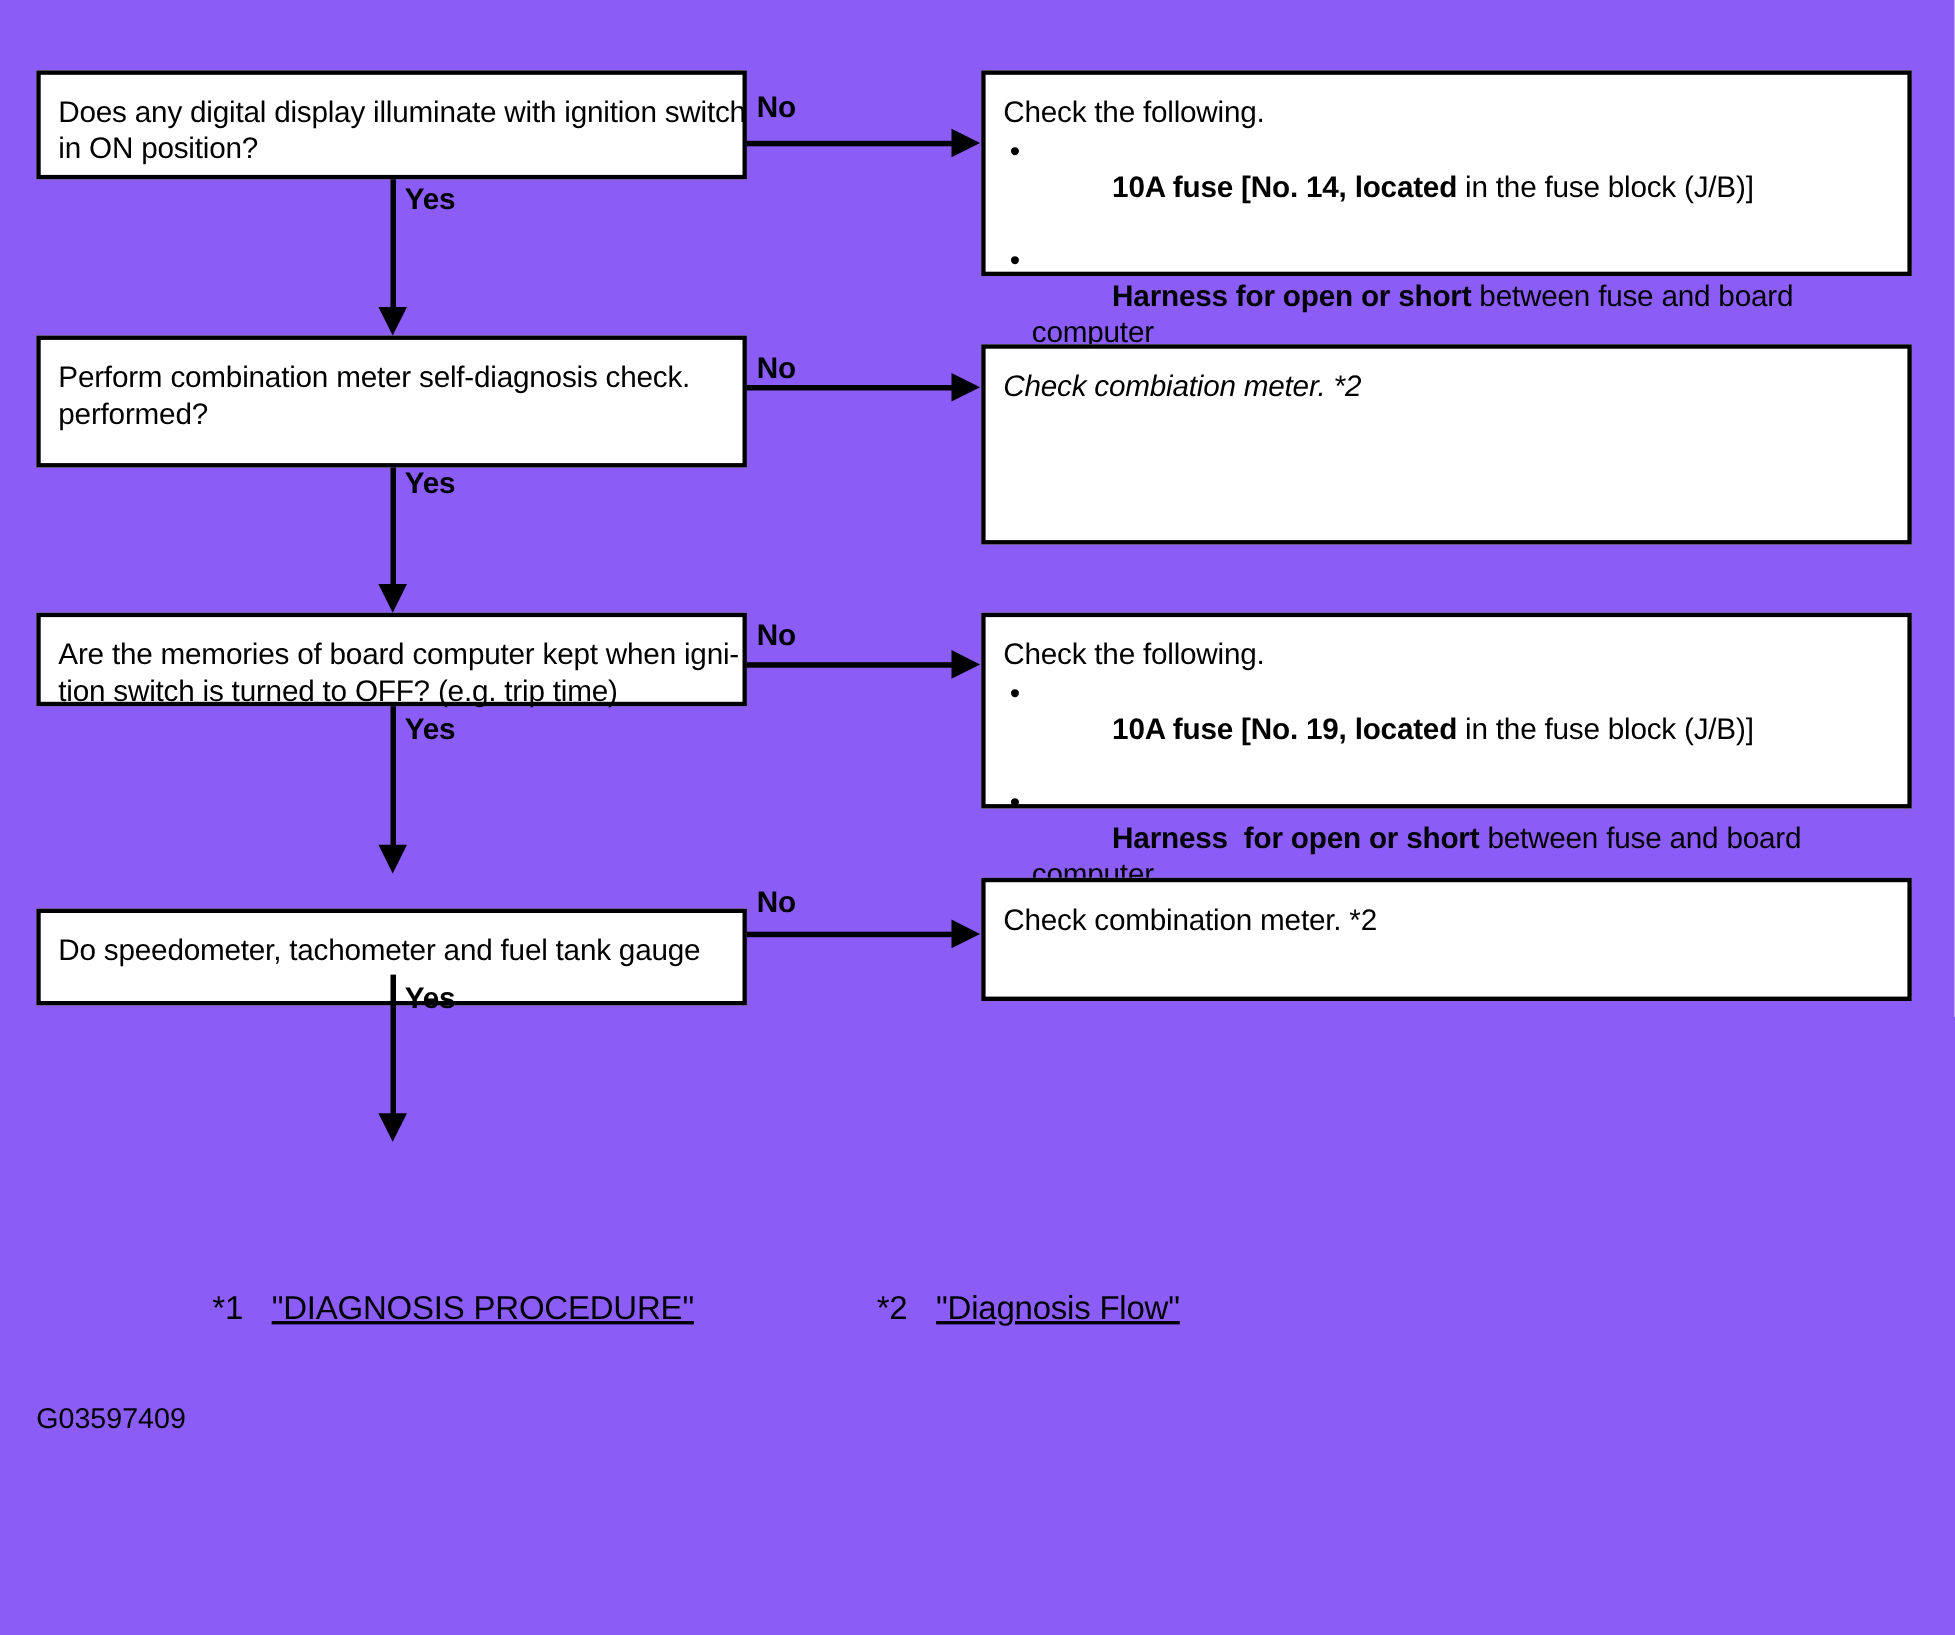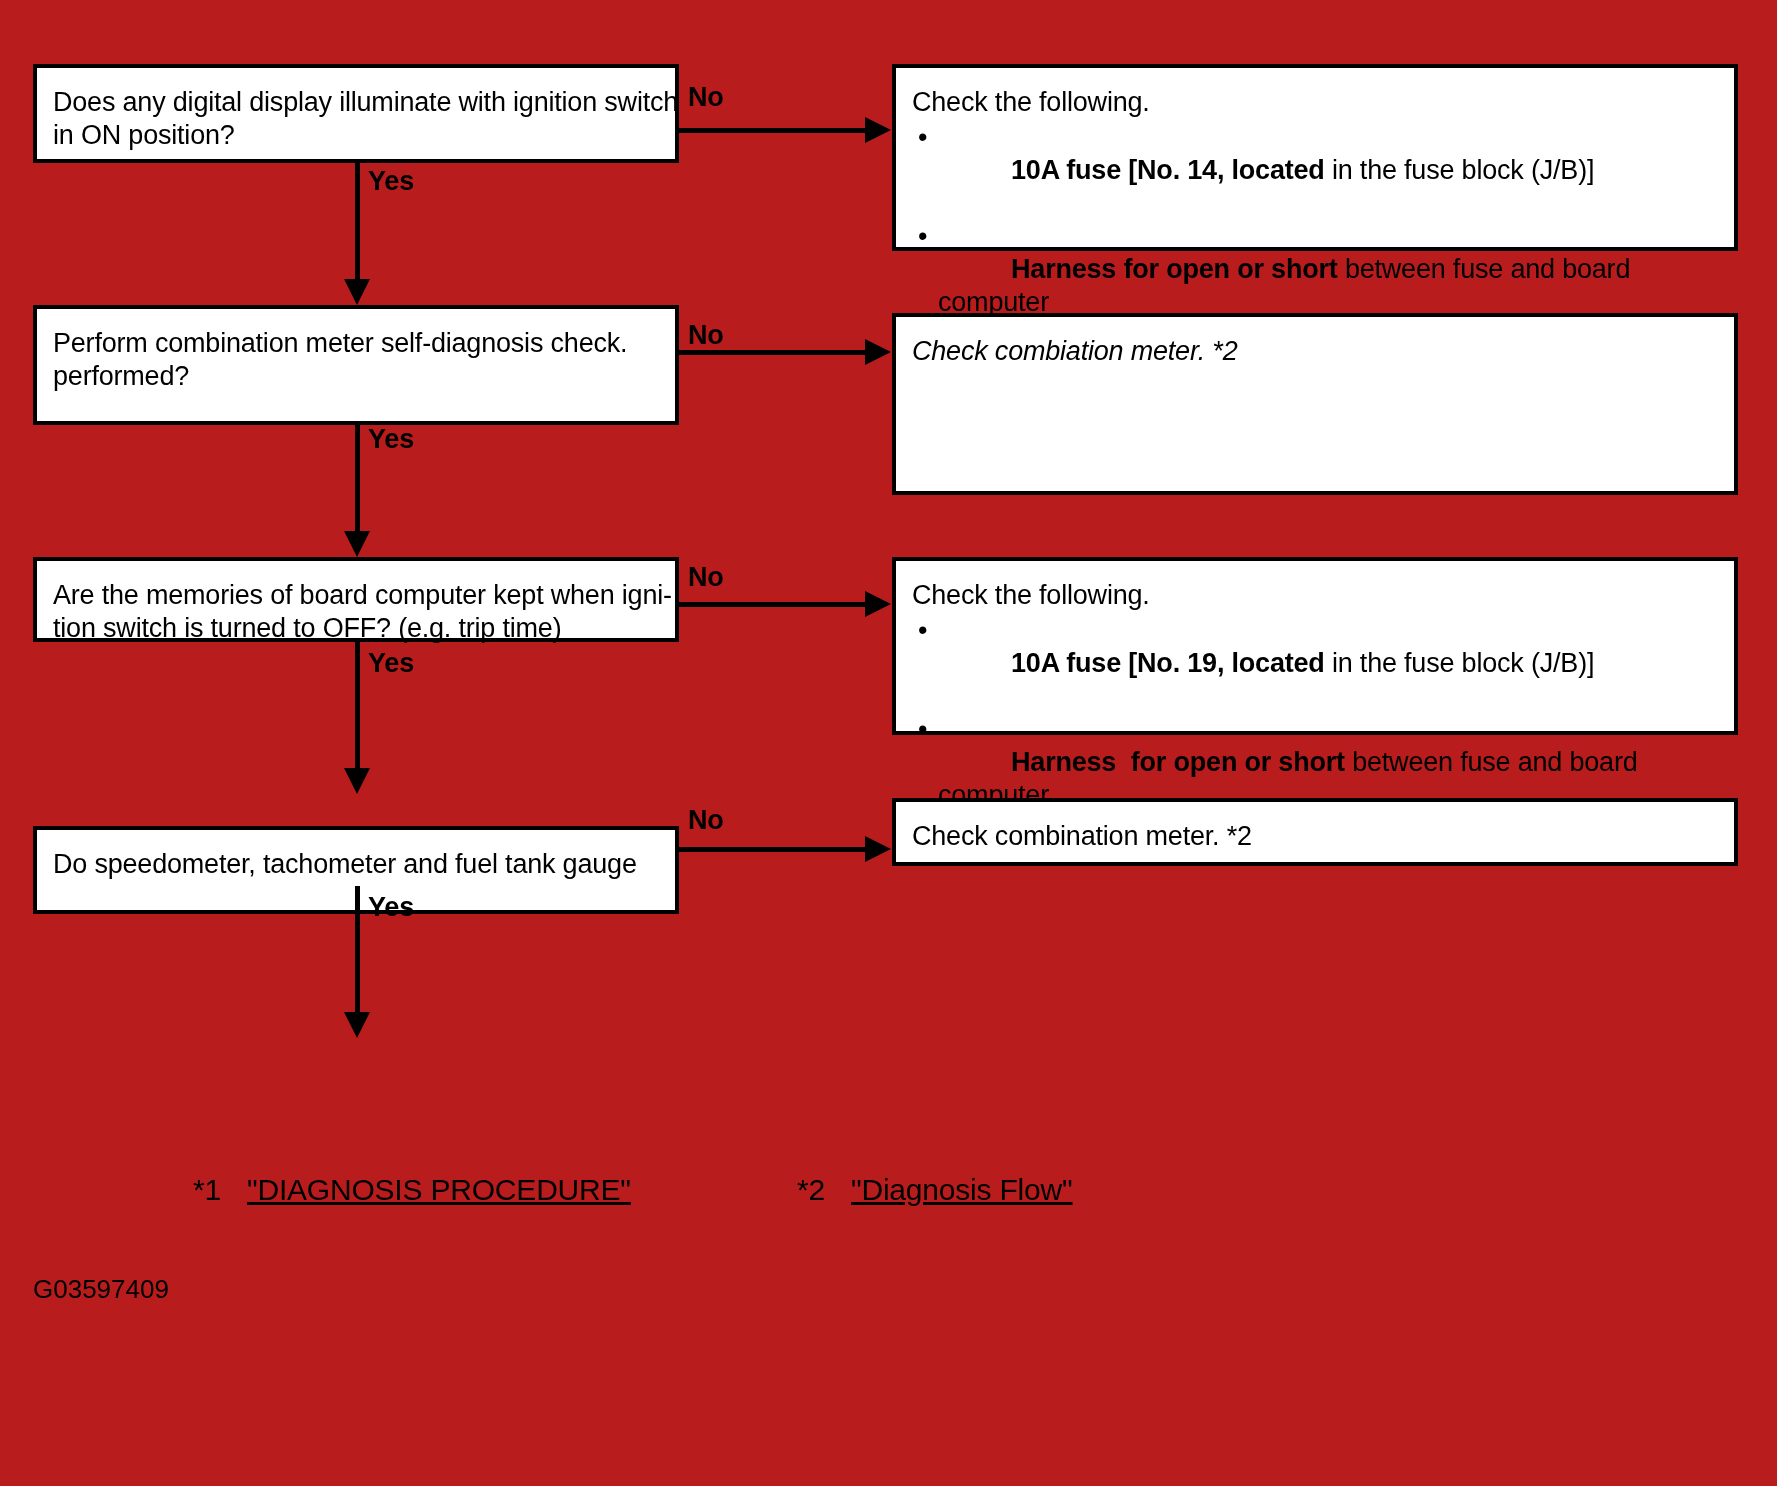--- a/index.html
+++ b/index.html
@@ -10,21 +10,21 @@
   body {
     font-family: "Liberation Sans", sans-serif;
     color: #000000;
     -webkit-font-smoothing: none;
   }
   #sheet {
     position: relative;
     width: 1777px;
     height: 1486px;
     overflow: hidden;
-    background: #b91c1c;
+    background: #8b5cf6;
   }
 
   .box {
     position: absolute;
     box-sizing: border-box;
     border: 4px solid #000000;
     background: #ffffff;
   }
   .box .inner {
     padding: 18px 16px 10px 16px;
@@ -166,21 +166,21 @@
           <span class="dot">•</span><span class="bd">10A fuse [No. 19, located </span><span class="rg">in the fuse block (J/B)]</span>
         </li>
         <li>
           <span class="dot">•</span><span class="bd">Harness  for open or short </span><span class="rg">between fuse and board
 computer</span>
         </li>
       </ul>
     </div>
   </div>
 
-  <div class="box" style="left:892px; top:798px; width:846px; height:68px;">
+  <div class="box" style="left:892px; top:798px; width:846px; height:112px;">
     <div class="inner">
       <span class="heading">Check combination meter. *2</span>
     </div>
   </div>
 
   <div class="vline" style="left:355px; top:163px; height:118px;"></div>
   <div class="vhead" style="left:344px; top:279px;"></div>
   <div class="lbl" style="left:368px; top:166px;">Yes</div>
 
   <div class="vline" style="left:355px; top:425px; height:108px;"></div>

